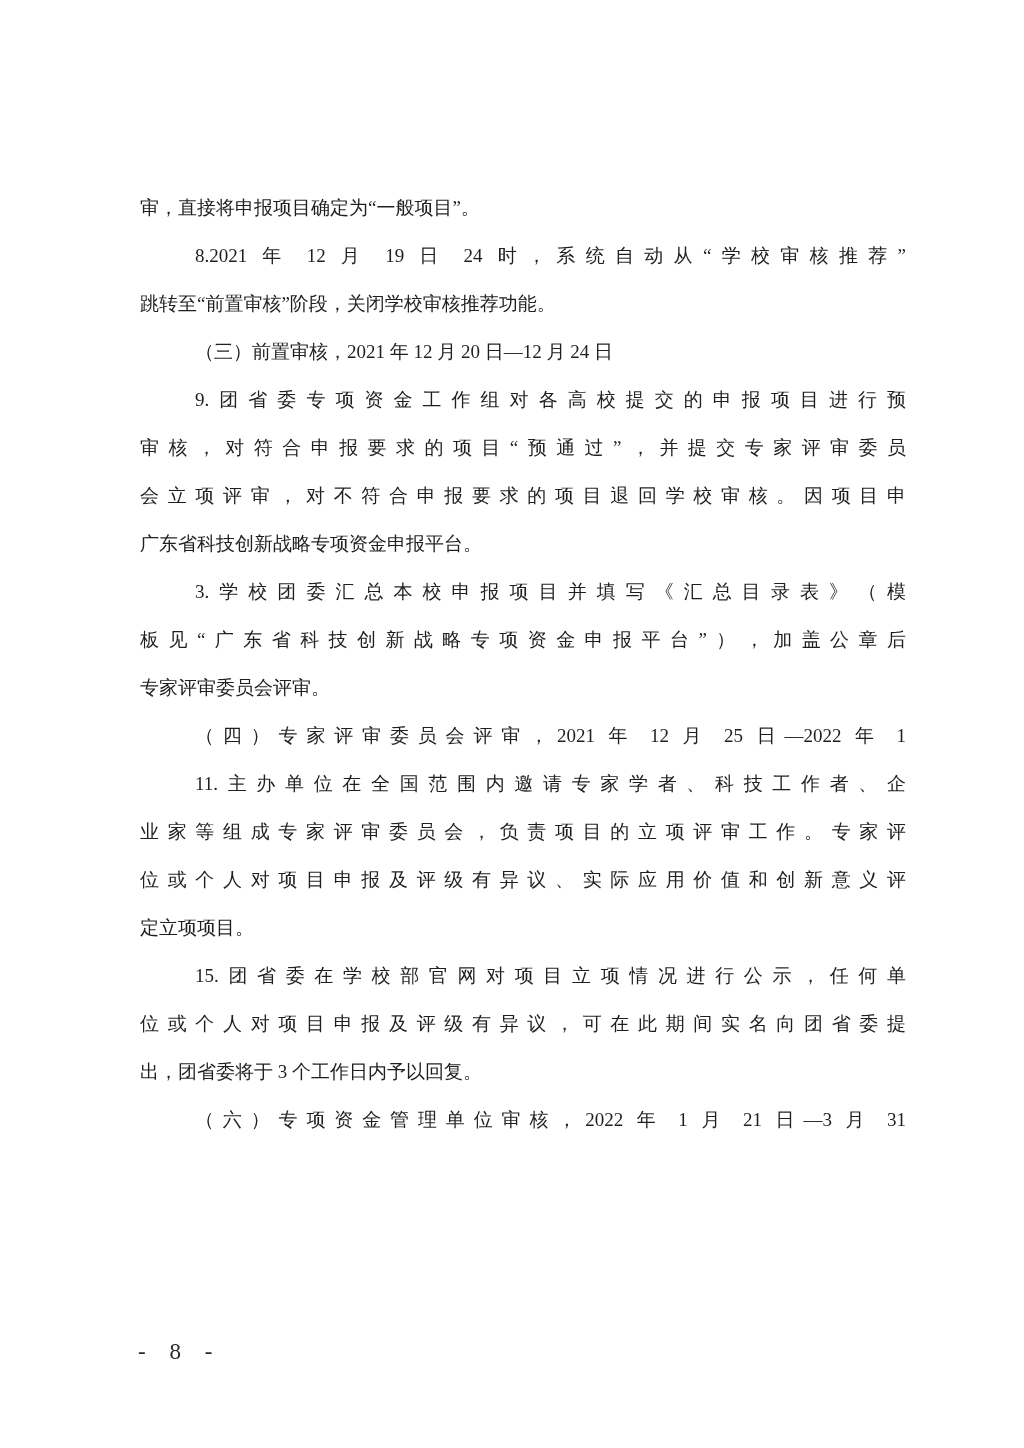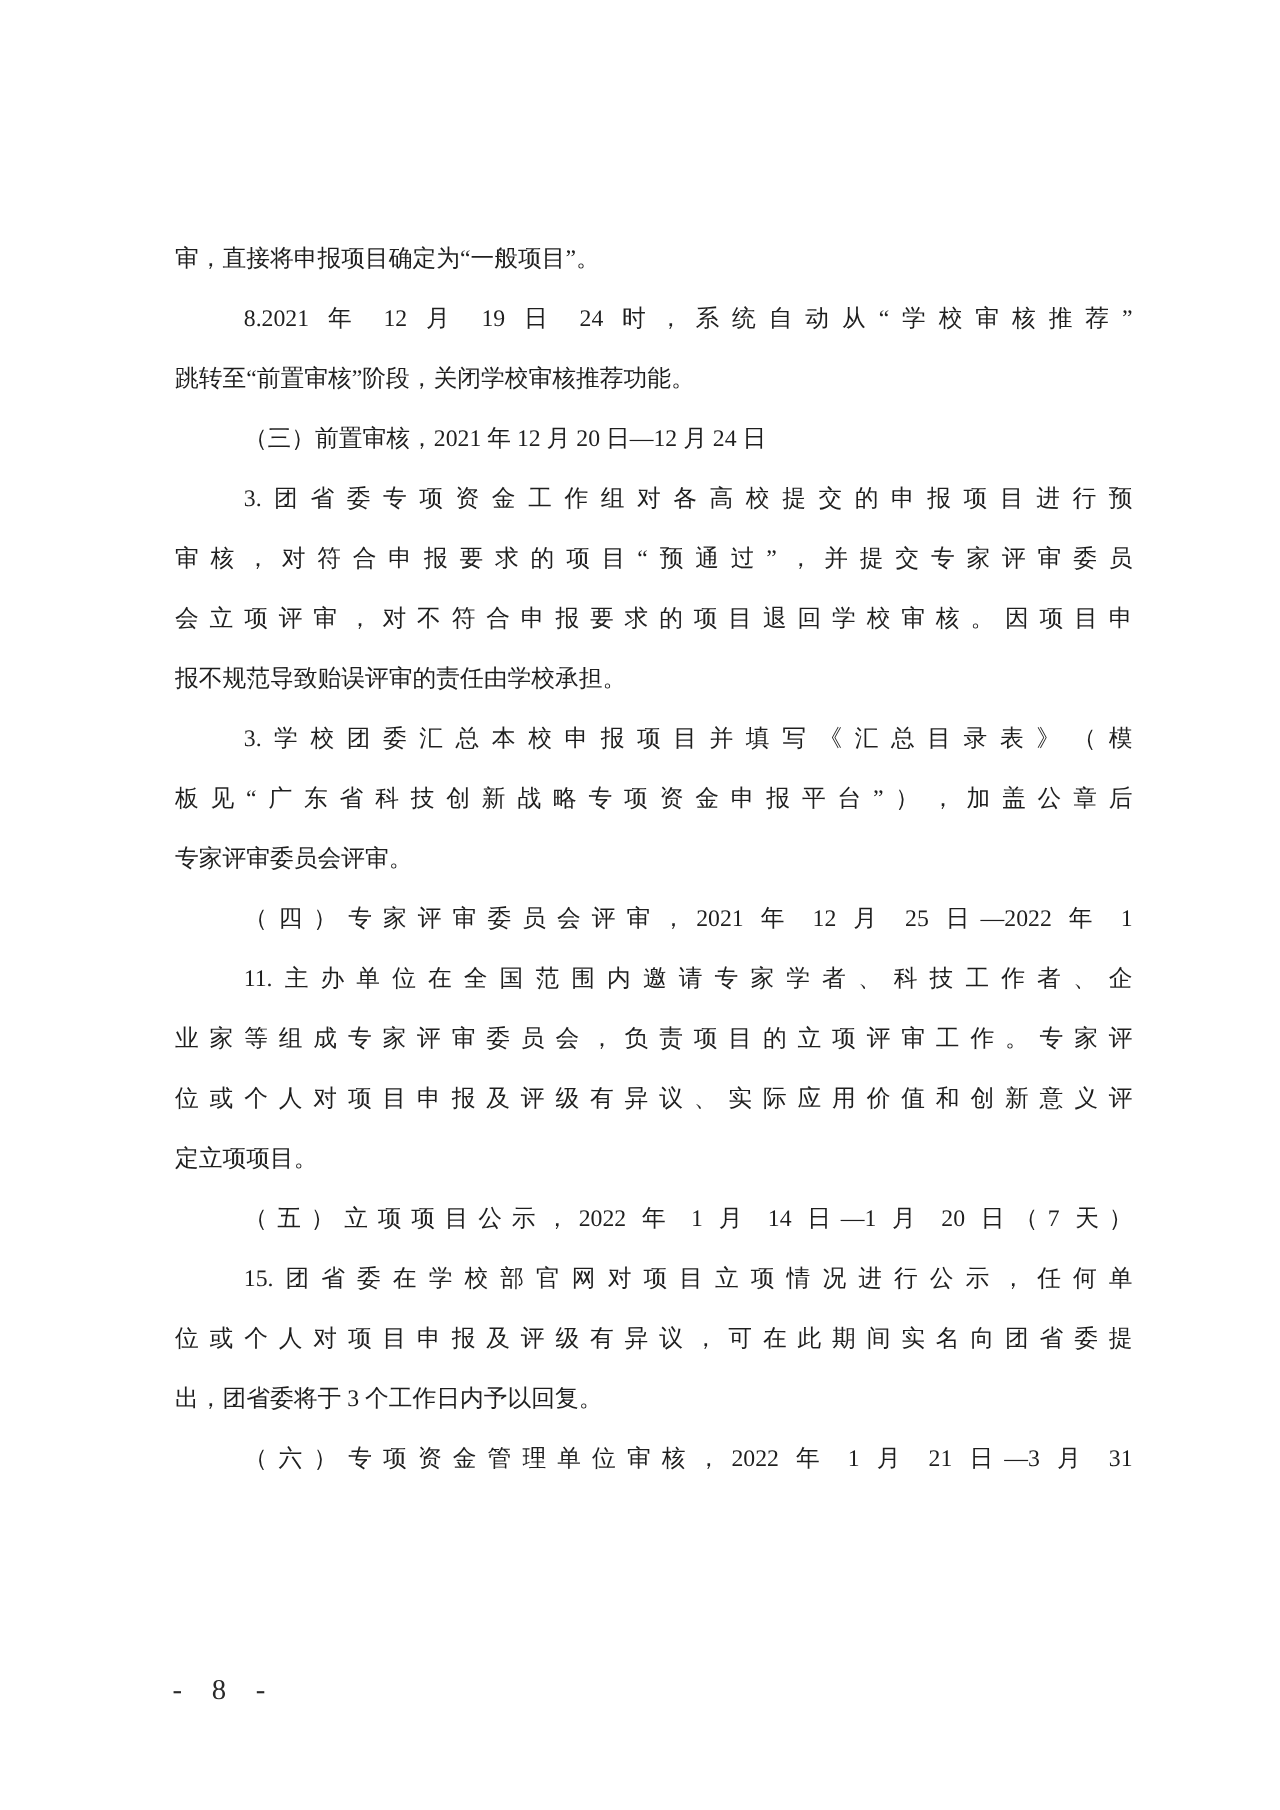--- a/index.html
+++ b/index.html
@@ -54,33 +54,32 @@
 </head>
 <body>
 
 <div class="page">
 
   <div class="doc-body">
     <div class="line">审，直接将申报项目确定为“一般项目”。</div>
     <div class="line indent justify">8.2021 年 12 月 19 日 24 时，系统自动从“学校审核推荐”</div>
     <div class="line">跳转至“前置审核”阶段，关闭学校审核推荐功能。</div>
     <div class="line heading indent">（三）前置审核，2021 年 12 月 20 日—12 月 24 日</div>
-    <div class="line indent justify">3.团省委专项资金工作组对各高校提交的申报项目进行预</div>
+    <div class="line indent justify">9.团省委专项资金工作组对各高校提交的申报项目进行预</div>
     <div class="line justify">审核，对符合申报要求的项目“预通过”，并提交专家评审委员</div>
     <div class="line justify">会立项评审，对不符合申报要求的项目退回学校审核。因项目申</div>
-    <div class="line">报不规范导致贻误评审的责任由学校承担。</div>
+    <div class="line">广东省科技创新战略专项资金申报平台。</div>
     <div class="line indent justify">3.学校团委汇总本校申报项目并填写《汇总目录表》（模</div>
     <div class="line justify">板见“广东省科技创新战略专项资金申报平台”），加盖公章后</div>
     <div class="line">专家评审委员会评审。</div>
     <div class="line heading indent justify">（四）专家评审委员会评审，2021 年 12 月 25 日—2022 年 1</div>
     <div class="line indent justify">11.主办单位在全国范围内邀请专家学者、科技工作者、企</div>
     <div class="line justify">业家等组成专家评审委员会，负责项目的立项评审工作。专家评</div>
     <div class="line justify">位或个人对项目申报及评级有异议、实际应用价值和创新意义评</div>
     <div class="line">定立项项目。</div>
-    <div class="line heading indent justify">（五）立项项目公示，2022 年 1 月 14 日—1 月 20 日（7 天）</div>
     <div class="line indent justify">15.团省委在学校部官网对项目立项情况进行公示，任何单</div>
     <div class="line justify">位或个人对项目申报及评级有异议，可在此期间实名向团省委提</div>
     <div class="line">出，团省委将于 3 个工作日内予以回复。</div>
     <div class="line heading indent justify">（六）专项资金管理单位审核，2022 年 1 月 21 日—3 月 31</div>
   </div>
 
   <div class="page-number">- 8 -</div>
 
 </div>
 

